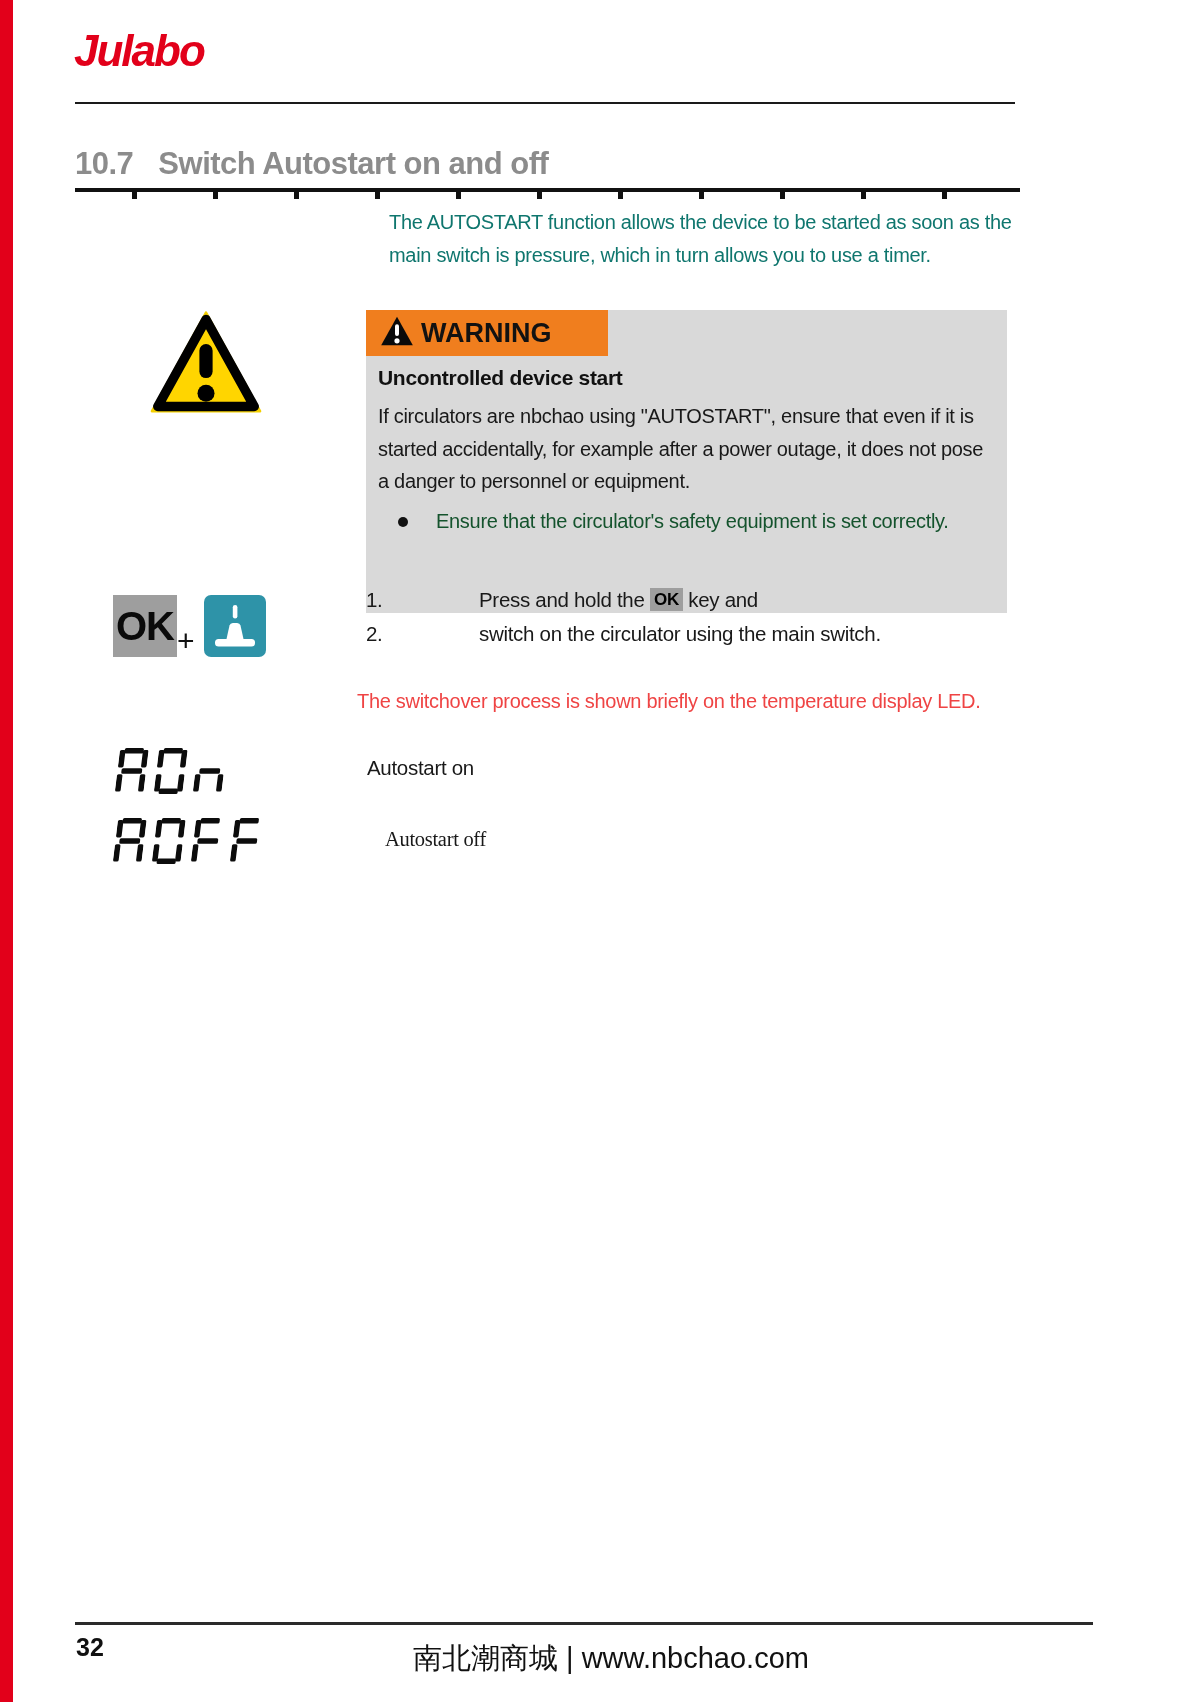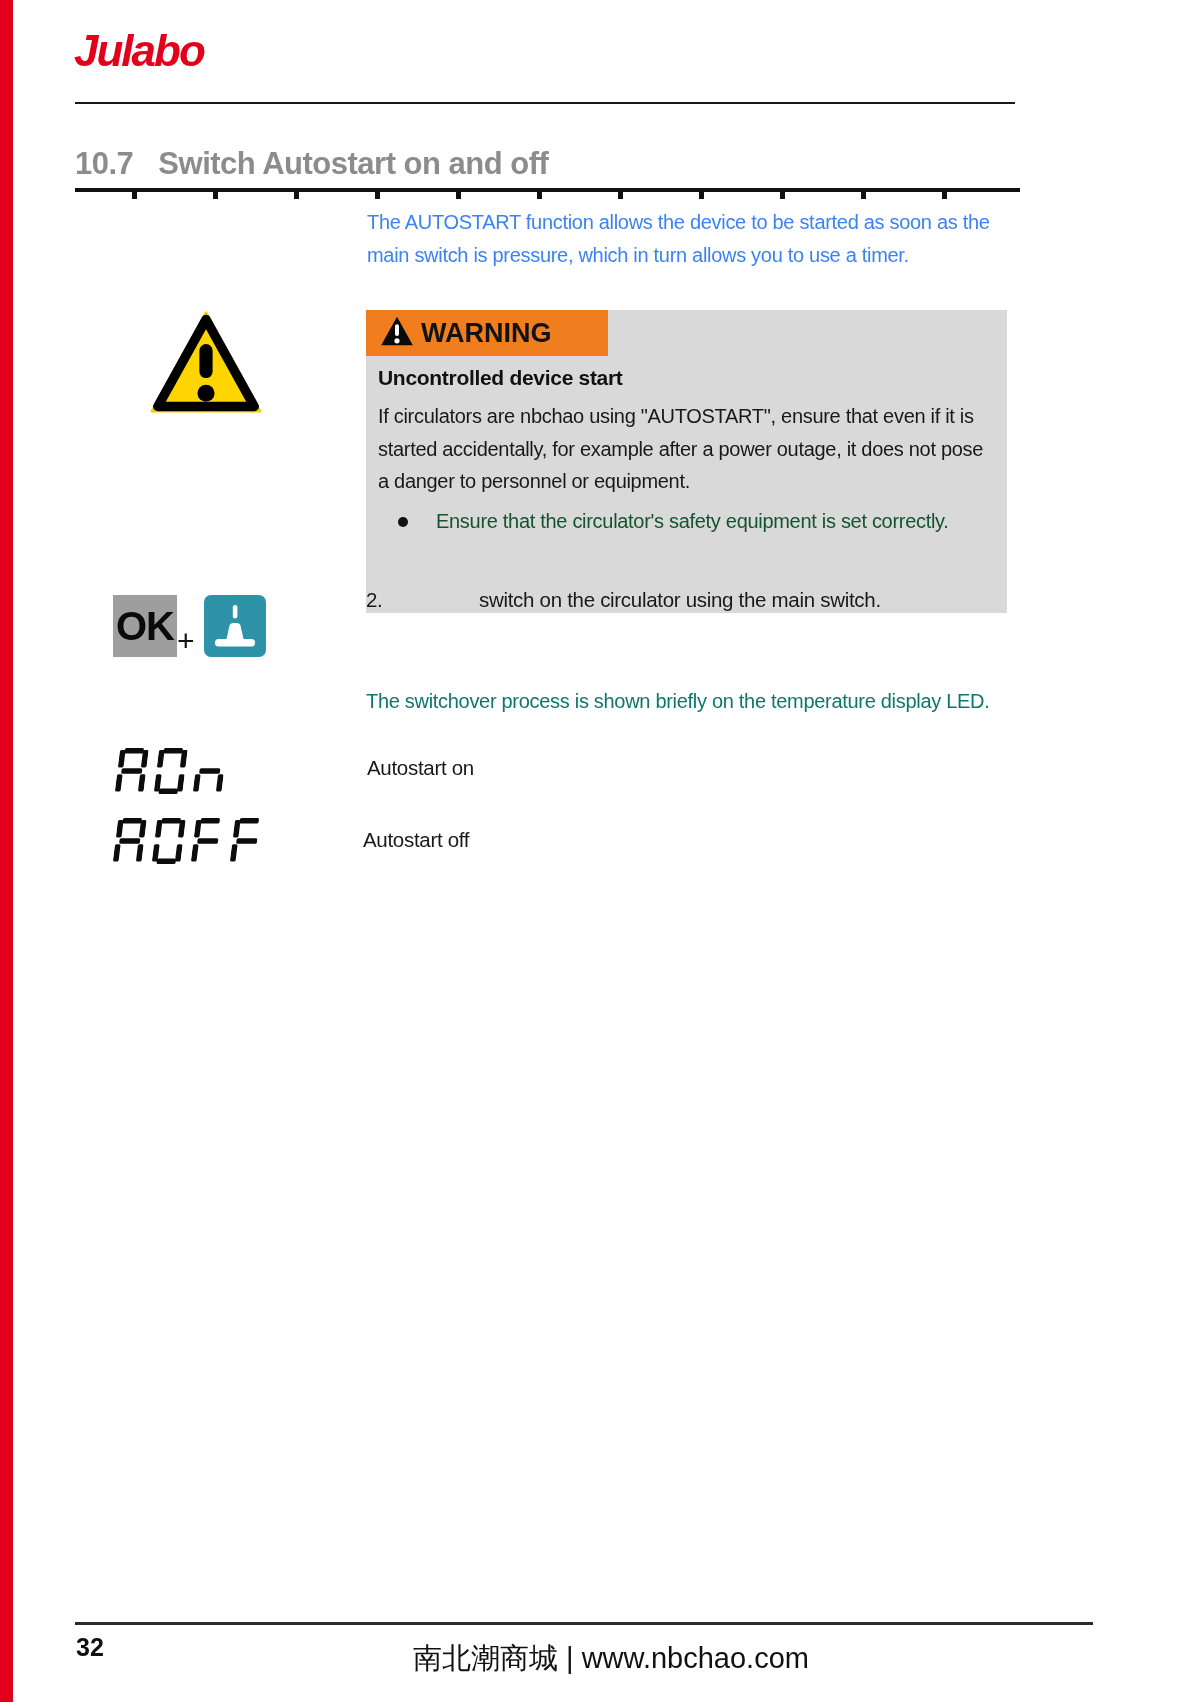--- a/index.html
+++ b/index.html
@@ -19,21 +19,21 @@
 
   .rule1 { left:75px; top:102px; width:940px; height:2px; background:#1a1a1a; }
 
   .heading { left:75px; top:146px; font-size:31px; font-weight:bold; color:#8c8c8c;
              letter-spacing:-0.5px; white-space:nowrap; }
   .heading .sec-title { margin-left:25px; }
 
   .rule2 { left:75px; top:188px; width:945px; height:4px; background:#111; }
   .rule2 .tick { position:absolute; top:4px; width:5px; height:7px; background:#111; }
 
-  .intro { left:367px; top:206px; font-size:20px; line-height:33px; letter-spacing:-0.3px; color:#3b82f6; }
+  .intro { left:389px; top:206px; font-size:20px; line-height:33px; letter-spacing:-0.3px; color:#0f766e; }
 
   .tri-icon { left:149px; top:310px; }
 
   .warn-box { left:366px; top:310px; width:641px; height:303px; background:var(--box-gray,#d9d9d9); }
   .warn-banner { position:absolute; left:0; top:0; width:242px; height:46px;
                  background:var(--warning-orange,#f07e1e);
                  display:flex; align-items:center; padding-left:14px; }
   .warn-banner .w-label { font-size:27px; font-weight:bold; color:#121212; margin-left:7px; letter-spacing:0; }
   .warn-title { position:absolute; left:12px; top:56px; font-size:21px; font-weight:bold;
                 color:#111; letter-spacing:-0.3px; }
@@ -51,28 +51,28 @@
   .switch-key { left:204px; top:595px; width:62px; height:62px; border-radius:7px;
                 background:var(--switch-teal,#2e93a8); }
 
   .steps { left:366px; top:588px; font-size:20.5px; letter-spacing:-0.3px; color:#191919; }
   .step { margin-bottom:9px; }
   .step-num { display:inline-block; width:113px; }
   .inline-key { display:inline-block; background:var(--key-gray,#9e9e9e); color:#000;
                 font-weight:bold; font-size:17px; line-height:21px; padding:1px 4px;
                 transform:translateY(-2px); }
 
-  .note { left:366px; top:690px; font-size:20px; letter-spacing:-0.3px; color:#0f766e; }
+  .note { left:357px; top:690px; font-size:20px; letter-spacing:-0.3px; color:#ef4444; }
 
   .sevenseg { display:flex; gap:10px; transform:skewX(-7deg); }
   .seg-on  { left:117px; top:748px; }
   .seg-off { left:115px; top:818px; }
   .disp-label { font-size:20.5px; letter-spacing:-0.3px; color:#191919; }
   .label-on  { left:367px; top:756px; }
-  .label-off { left:363px; top:828px; }
+  .label-off { left:385px; top:828px;font-family:Liberation Serif, serif; }
 
   .f-rule { left:75px; top:1622px; width:1018px; height:3px; background:#2a2a2a; }
   .pagenum { left:76px; top:1633px; font-size:25px; font-weight:bold; color:#111; }
   .site { left:0; top:1639px; width:1222px; text-align:center; font-size:29px; color:#111; }
 </style>
 </head>
 <body style="--brand-red: #e2001a; --warning-orange: #f07e1e; --box-gray: #d9d9d9; --key-gray: #9e9e9e; --switch-teal: #2e93a8; --triangle-yellow: #ffd500;">
 
 <div class="abs red-bar"></div>
 
@@ -140,20 +140,23 @@
 <div class="abs switch-key">
   <svg width="62" height="62" viewBox="0 0 62 62">
     <rect x="11" y="44" width="40" height="7.5" rx="3.5" fill="#fff"></rect>
     <path d="M22.5 44 L39.5 44 L36.5 30.5 Q35.8 28 33.2 28 L28.8 28 Q26.2 28 25.5 30.5 Z" fill="#fff"></path>
     <rect x="28.8" y="10" width="4.6" height="13.5" rx="2.3" fill="#fff"></rect>
   </svg>
 </div>
 
 <div class="abs steps">
   <div class="step">
+    <span class="step-num">1.</span><span class="step-text"><span>Press and hold the </span><span class="inline-key">OK</span><span> key and</span></span>
+  </div>
+  <div class="step">
     <span class="step-num">2.</span><span class="step-text">switch on the circulator using the main switch.</span>
   </div>
 </div>
 
 <div class="abs note">The switchover process is shown briefly on the temperature display LED.</div>
 
 <div class="abs sevenseg seg-on" aria-label="AOn">
     <span><svg width="29" height="46" viewBox="0 0 36 58">
         <rect x="6" y="0" width="24" height="7" rx="2" fill="#0c0c0c"></rect>
         <rect x="29" y="2.5" width="7" height="22" rx="2" fill="#0c0c0c"></rect>

